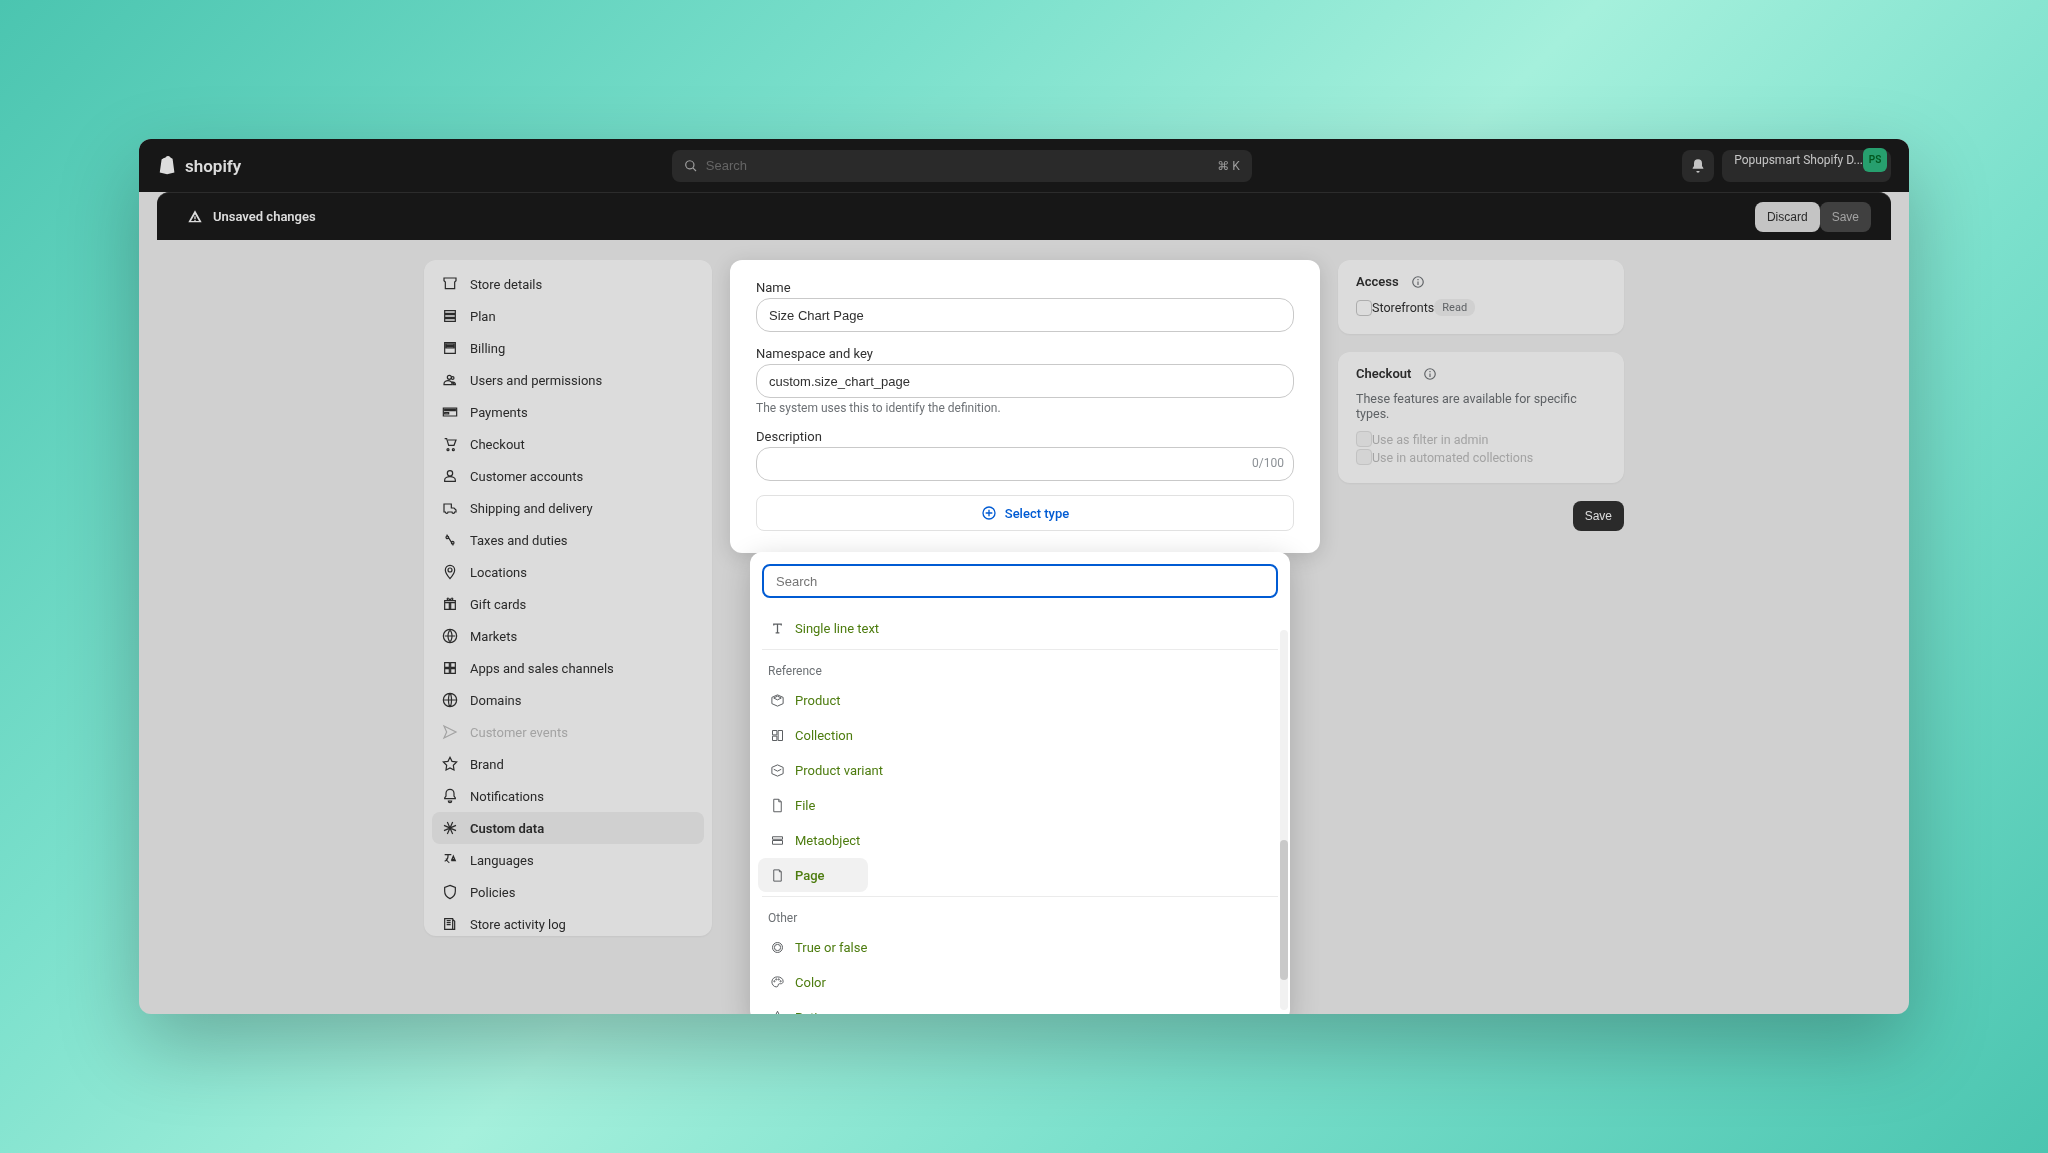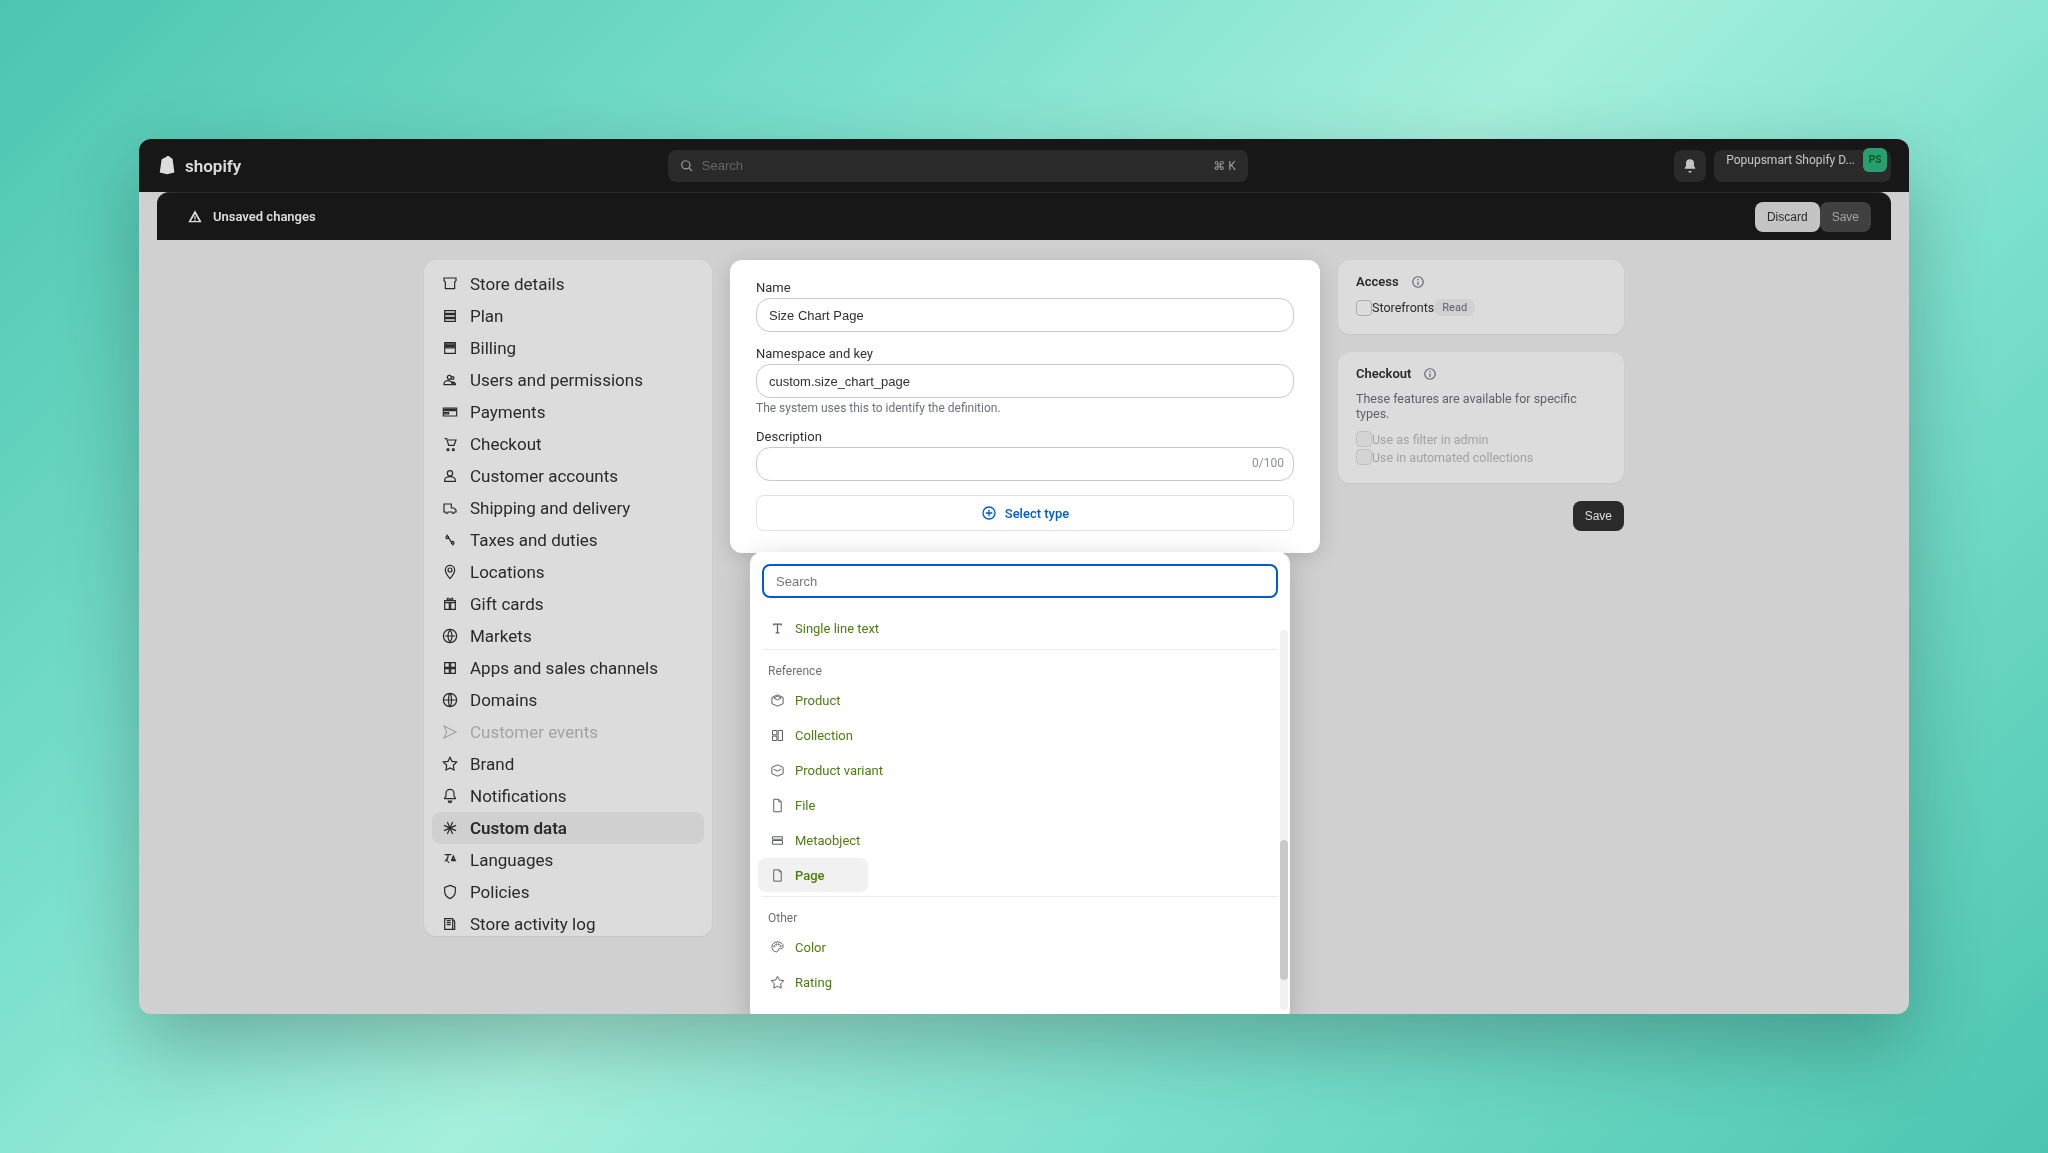--- a/index.html
+++ b/index.html
@@ -38,21 +38,21 @@
 .search-bar {
   width: 580px; height: 32px; background: #303030; border-radius: 8px;
   display: flex; align-items: center; padding: 0 12px; color: #b5b5b5;
 }
 .search-icon { width: 14px; height: 14px; fill: #b5b5b5; margin-right: 8px; }
 .search-bar input { flex: 1; background: none; border: none; color: #b5b5b5; font-size: 13px; outline: none; }
 .kbd { color: #b5b5b5; font-size: 12px; }
 .right-actions { display: flex; align-items: center; gap: 8px; }
 .icon-btn { width: 32px; height: 32px; background: #303030; border-radius: 8px; display:flex; align-items:center; justify-content:center; }
 .icon-btn svg { width: 16px; height:16px; fill: #e3e3e3; }
-.store-pill { height: 32px; background: #303030; border-radius: 8px; display:flex; align-items:center; padding: 0 4px 12px 12px; gap:8px; color:#e3e3e3; font-size:12px; max-width:180px; }
+.store-pill { height: 32px; background: #303030; border-radius: 8px; display:flex; align-items:center; padding: 0 4px 12px 12px; color:#e3e3e3; font-size:12px; max-width:180px; }
 .store-pill span:first-child { overflow:hidden; text-overflow: ellipsis; white-space:nowrap; }
 .avatar { width:24px; height:24px; background:#2db87f; border-radius:6px; display:flex; align-items:center; justify-content:center; color:#062; font-size:10px; font-weight:600; }
 
 .subbar {
   height: 48px;
   background: #1a1a1a;
   border-top: 1px solid #333;
   display: flex; align-items: center; padding: 0 20px 0 30px;
   border-radius: 12px 12px 0 0;
   margin: 0 18px;
@@ -75,21 +75,21 @@
 .settings-nav {
   width: 288px;
   background:#fff;
   border-radius:12px;
   padding: 8px;
   height: 676px;
   box-shadow: 0 1px 2px rgba(0,0,0,0.05);
 }
 .nav-item {
   height: 32px; display:flex; align-items:center; gap:12px; padding:0 10px;
-  border-radius:8px; color:#303030; font-size:17px; cursor:pointer;
+  border-radius:8px; color:#303030; font-size:13px; cursor:pointer;
 }
 .nav-item.active { background:#f1f1f1; font-weight:600; }
 .nav-item.muted { color:#bdbdbd; }
 .nav-icon { width:16px; height:16px; fill:#616161; flex-shrink:0; }
 .nav-item.muted .nav-icon { fill:#d0d0d0; }
 
 .main-col { width: 590px; position:relative; }
 .card {
   background:#fff; border-radius:12px; padding: 20px 26px 22px;
   box-shadow: 0 1px 2px rgba(0,0,0,0.05);
@@ -417,20 +417,26 @@
                   <path fill="none" stroke="#5c5f62" stroke-width="1.6" d="M6 3h9l3 3v15H6V3zm9 0v3h3"></path>
                 </svg>
                 <span>Page</span>
               </div>
             </div>
           <div class="dd-divider"></div>
           <div class="dd-group">Other</div>
           <div id="other-items">
               <div class="dd-item">
                 <svg class="dd-icon" viewBox="0 0 24 24">
+                  <path fill="none" stroke="#5c5f62" stroke-width="1.6" d="M12 4a8 8 0 100 16 8 8 0 000-16zm0 3a5 5 0 110 10 5 5 0 010-10z"></path>
+                </svg>
+                <span>True or false</span>
+              </div>
+              <div class="dd-item">
+                <svg class="dd-icon" viewBox="0 0 24 24">
                   <path fill="none" stroke="#5c5f62" stroke-width="1.6" d="M12 3c5 0 9 3 9 7 0 3-2 4-4 4h-2c-1 0-2 1-2 2 0 2-1 3-3 3-4 0-7-4-7-8 0-5 4-8 9-8zM7 9a1 1 0 110 2 1 1 0 010-2zm3-3a1 1 0 110 2 1 1 0 010-2zm4 0a1 1 0 110 2 1 1 0 010-2zm3 3a1 1 0 110 2 1 1 0 010-2z"></path>
                 </svg>
                 <span>Color</span>
               </div>
               <div class="dd-item">
                 <svg class="dd-icon" viewBox="0 0 24 24">
                   <path fill="none" stroke="#5c5f62" stroke-width="1.6" d="M12 2l3 6 7 1-5 5 1 7-6-3-6 3 1-7-5-5 7-1 3-6z"></path>
                 </svg>
                 <span>Rating</span>
               </div>

